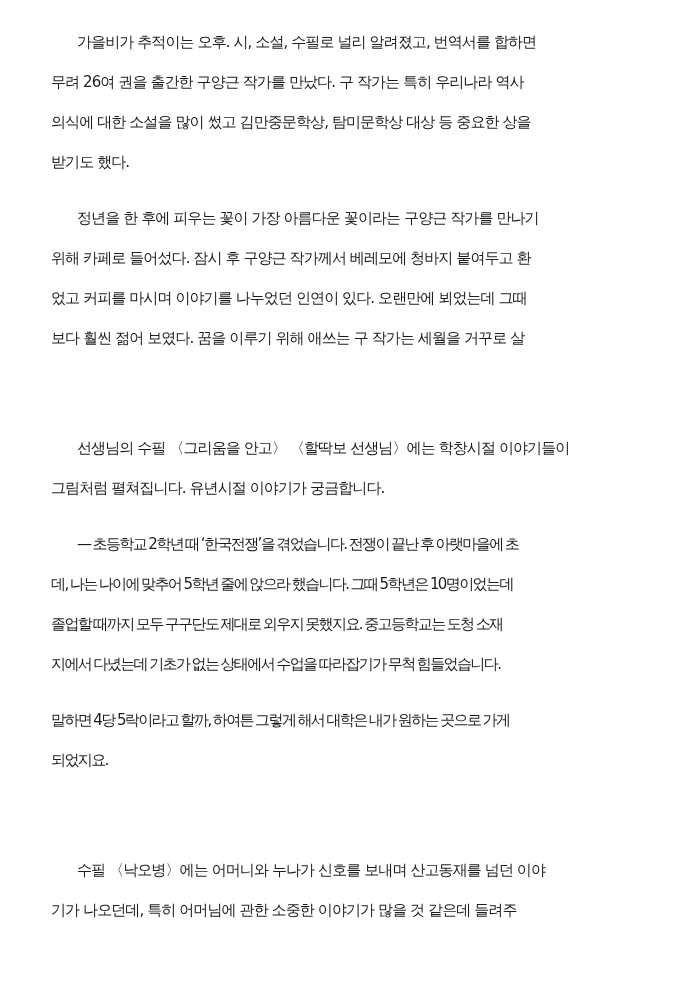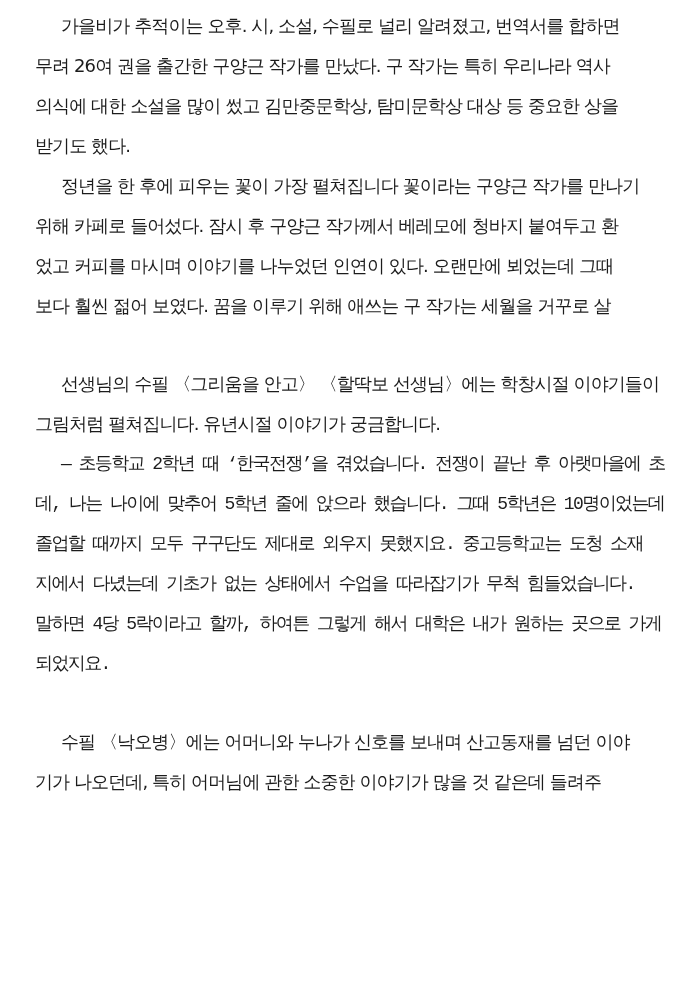--- a/index.html
+++ b/index.html
@@ -15,33 +15,32 @@
       font-family: "DejaVu Sans", "Liberation Sans", sans-serif;
       color: #1c1c1c;
     }
     .page {
       position: absolute;
       left: 35px;
       top: 6px;
       width: 610px;
     }
     .para {
-      margin: 0;
-      font-size: 18px;
+      margin: 16px;
+      font-size: 15px;
       line-height: 40px;
       text-align: justify;
       text-align-last: left;
       text-indent: 26px;
       word-break: keep-all;
       letter-spacing: -0.9px;
     }
     .para.condensed {
       letter-spacing: -1.6px;
       word-spacing: -1px;
-      font-family: Liberation Mono, monospace;
     }
     .gap {
       height: 38px;
     }
     .line {
       display: block;
       white-space: nowrap;
     }
   </style>
 </head>
@@ -50,21 +49,21 @@
 <div class="page">
 
   <p class="para">
     <span class="line">가을비가 추적이는 오후. 시, 소설, 수필로 널리 알려졌고, 번역서를 합하면</span>
     <span class="line" style="text-indent:0">무려 26여 권을 출간한 구양근 작가를 만났다. 구 작가는 특히 우리나라 역사</span>
     <span class="line" style="text-indent:0">의식에 대한 소설을 많이 썼고 김만중문학상, 탐미문학상 대상 등 중요한 상을</span>
     <span class="line" style="text-indent:0">받기도 했다.</span>
   </p>
 
   <p class="para">
-    <span class="line">정년을 한 후에 피우는 꽃이 가장 펼쳐집니다 꽃이라는 구양근 작가를 만나기</span>
+    <span class="line">정년을 한 후에 피우는 꽃이 가장 아름다운 꽃이라는 구양근 작가를 만나기</span>
     <span class="line" style="text-indent:0">위해 카페로 들어섰다. 잠시 후 구양근 작가께서 베레모에 청바지 붙여두고 환</span>
     <span class="line" style="text-indent:0">었고 커피를 마시며 이야기를 나누었던 인연이 있다. 오랜만에 뵈었는데 그때</span>
     <span class="line" style="text-indent:0">보다 훨씬 젊어 보였다. 꿈을 이루기 위해 애쓰는 구 작가는 세월을 거꾸로 살</span>
   </p>
 
   <div class="gap"></div>
 
   <p class="para">
     <span class="line">선생님의 수필 〈그리움을 안고〉 〈할딱보 선생님〉에는 학창시절 이야기들이</span>
     <span class="line" style="text-indent:0">그림처럼 펼쳐집니다. 유년시절 이야기가 궁금합니다.</span>

